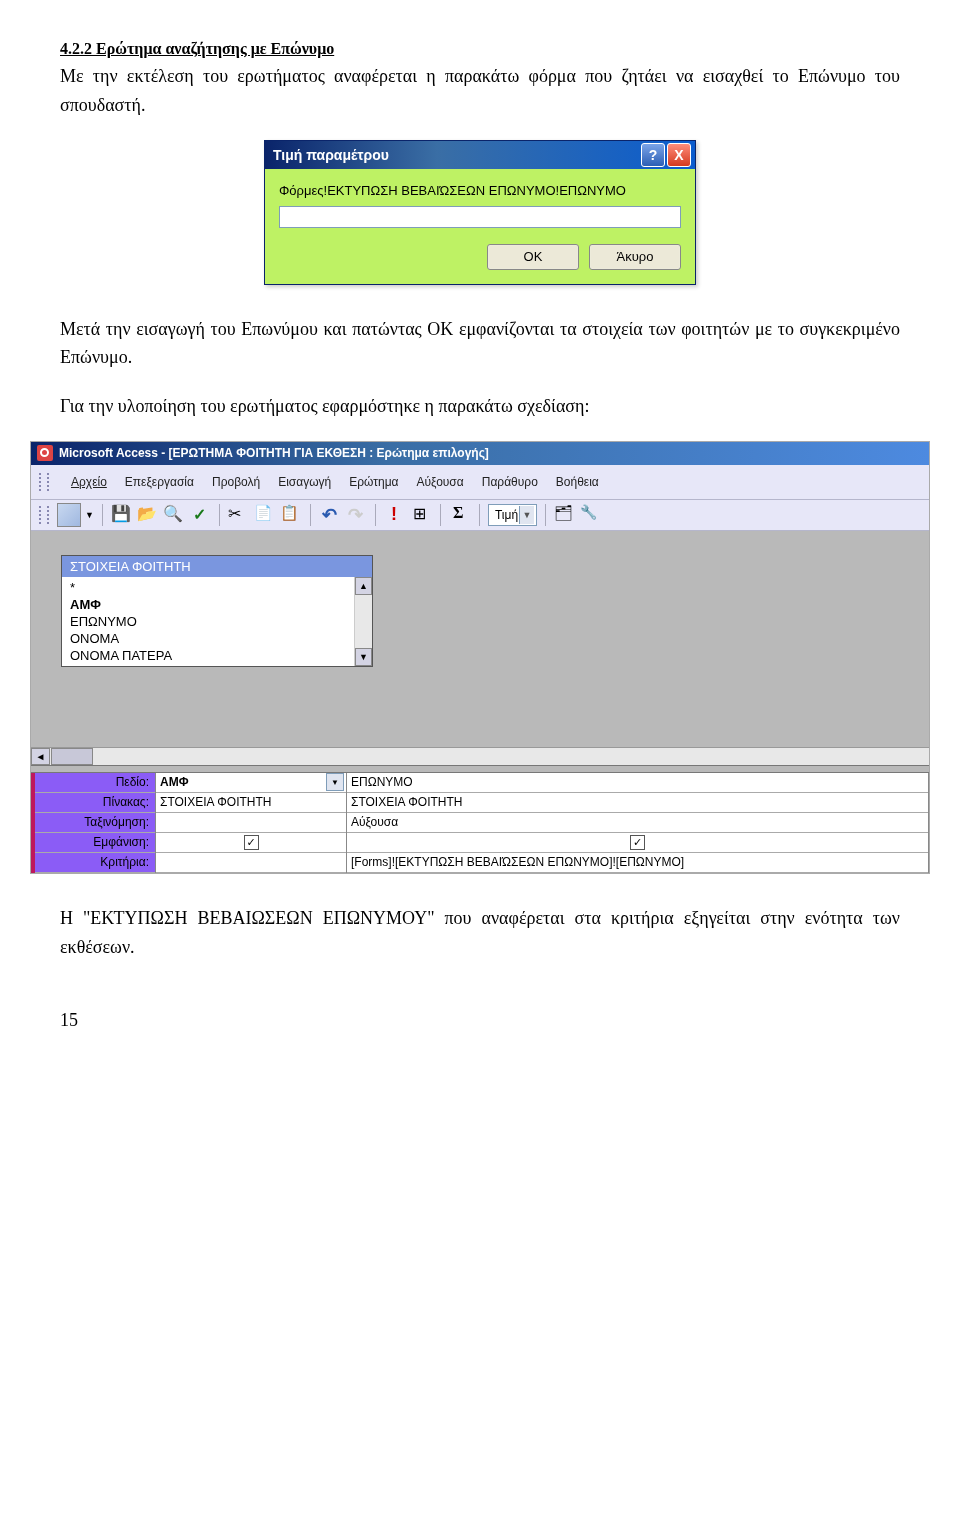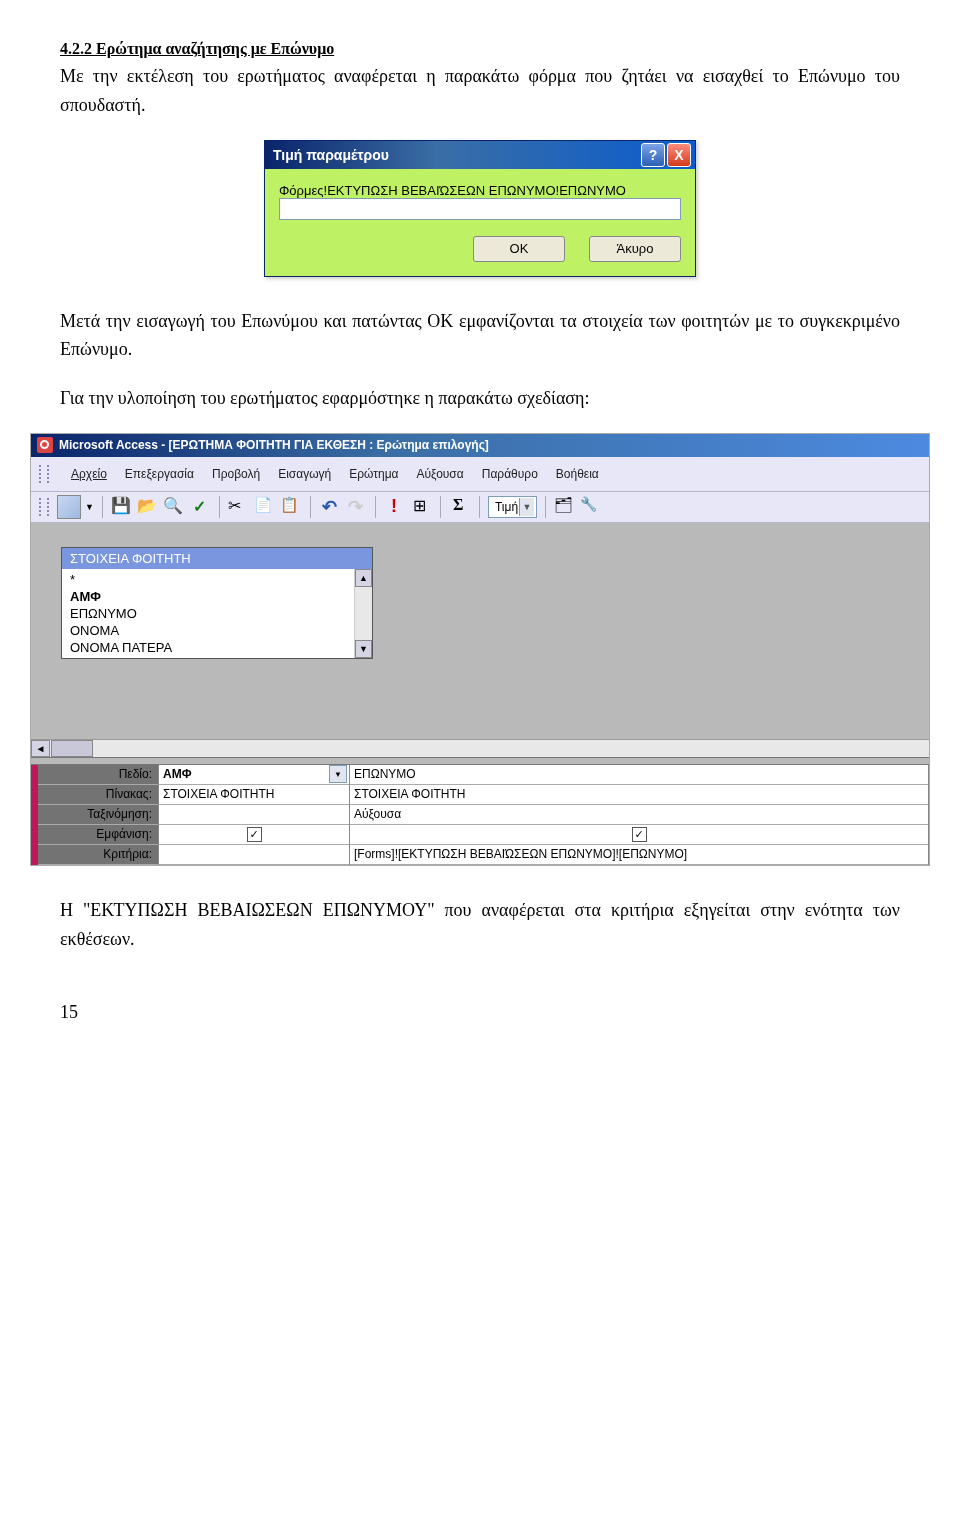--- a/index.html
+++ b/index.html
@@ -66,33 +66,34 @@
     font-weight: bold;
     font-size: 14px;
   }
   .tb-btn.help {
     background: linear-gradient(to bottom, #7ba4e8, #2c5fb5);
   }
   .dialog-body {
     padding: 14px 14px 14px 14px;
   }
   .prompt-label {
+    margin-bottom: 8px;
     font-size: 13px;
   }
   .input-box {
     width: 100%;
     height: 22px;
     border: 1px solid #7f9db9;
     background: #fff;
     box-sizing: border-box;
   }
   .dialog-buttons {
     display: flex;
     justify-content: flex-end;
-    gap: 24px;
+    gap: 10px;
     margin-top: 16px;
   }
   .dlg-btn {
     width: 90px;
     height: 24px;
     background: #ece9d8;
     border: 1px solid #888;
     border-radius: 3px;
     font-family: Tahoma, Arial, sans-serif;
     font-size: 13px;
@@ -243,23 +244,23 @@
 
   .split-bar { height:6px; background:#b9b9b9; border-top:1px solid #777; border-bottom:1px solid #777; }
 
   .grid-area {
     background:#fff;
     display:flex;
     font-size:12px;
   }
   .grid-labels{
     width:120px;
-    background:#737373;
+    background:#8b5cf6;
     border-right:1px solid #888;
-    border-left:7px solid #be185d;
+    border-left:4px solid #be185d;
   }
   .grid-labels div{
     height:19px;
     border-bottom:1px solid #aaa;
     display:flex; align-items:center; justify-content:flex-end;
     padding-right:6px;
   }
   .grid-cols{
     flex:1;
     display:flex;

